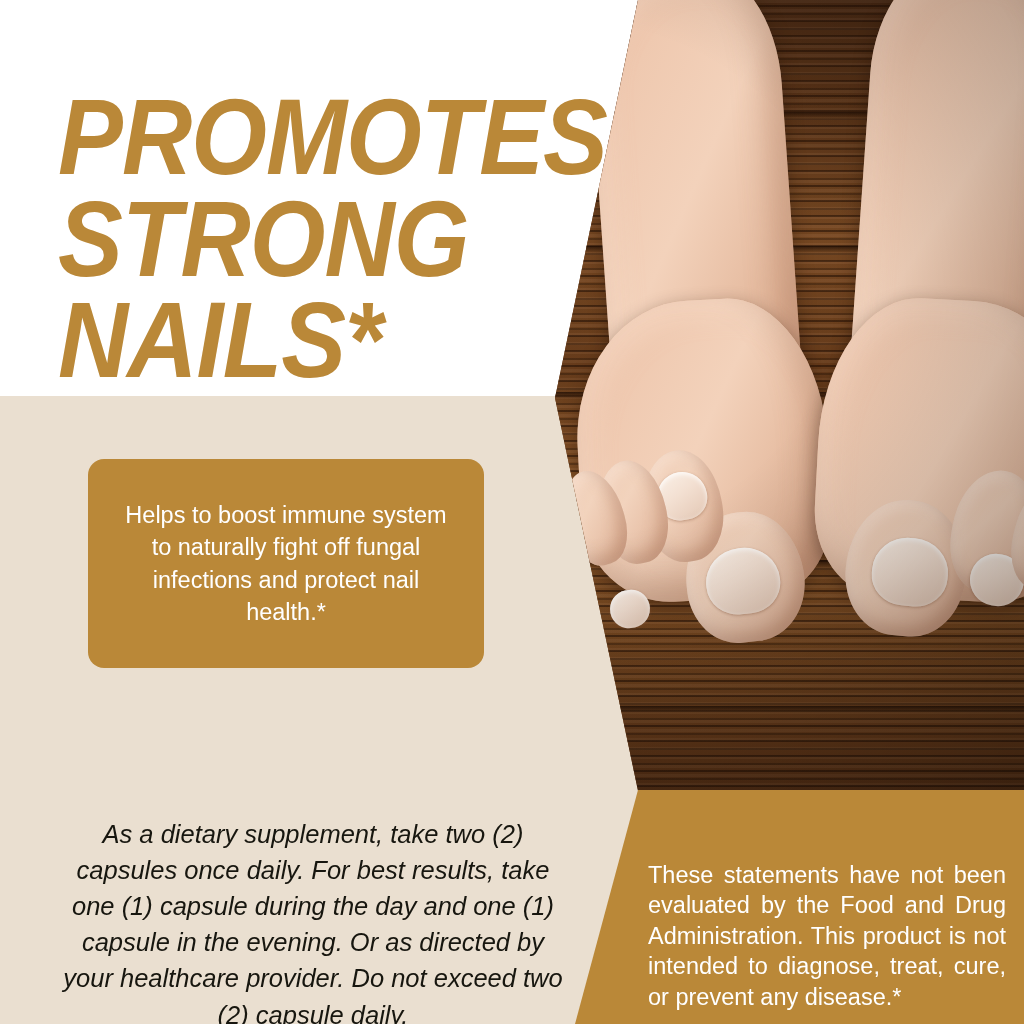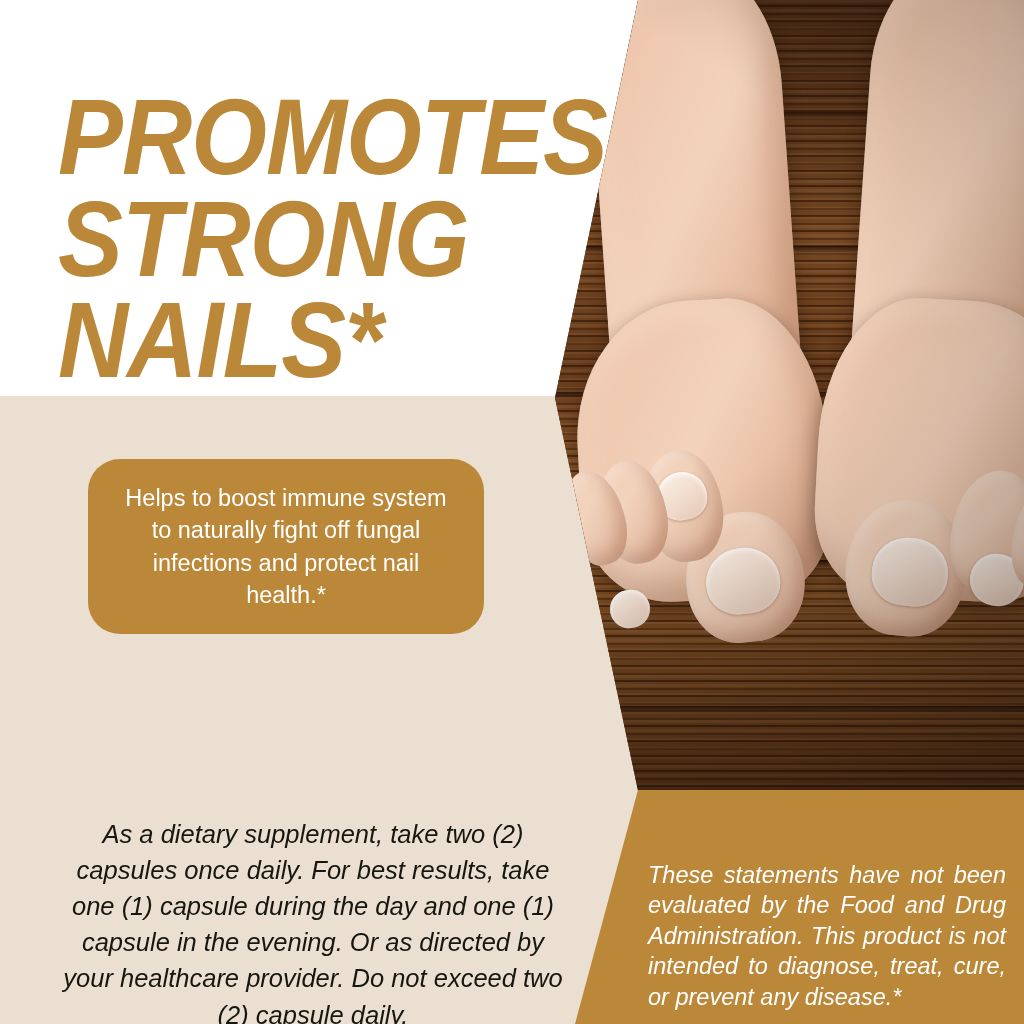--- a/index.html
+++ b/index.html
@@ -161,23 +161,23 @@
     text-transform: uppercase;
     transform: scaleX(0.90);
     transform-origin: left top;
     white-space: pre-line;
   }
 
   
   .callout {
     position: absolute;
     left: 88px; top: 459px;
-    width: 396px; height: 175px;
+    width: 396px; height: 209px;
     background: #BA8838;
-    border-radius: 32px;
+    border-radius: 16px;
     display: flex;
     align-items: center;
     justify-content: flex-start;
     box-sizing: border-box;
     padding: 14px 26px;
   }
   .callout-text {
     color: #FFFFFF;
     font-size: 23.5px;
     line-height: 1.38;
@@ -213,21 +213,20 @@
     background: #BA8838;
     clip-path: polygon(638px 0, 1024px 0, 1024px 234px, 575px 234px);
   }
   .disclaimer-text {
     position: absolute;
     left: 648px; top: 836px;
     width: 358px;
     color: #FFFFFF;
     font-size: 23.5px;
     line-height: 1.30;
-    font-style: italic;
     font-weight: 400;
     text-align: justify;
   }
 </style>
 </head>
 <body>
 
 <div class="poster">
 
   <div class="band-white"></div>

